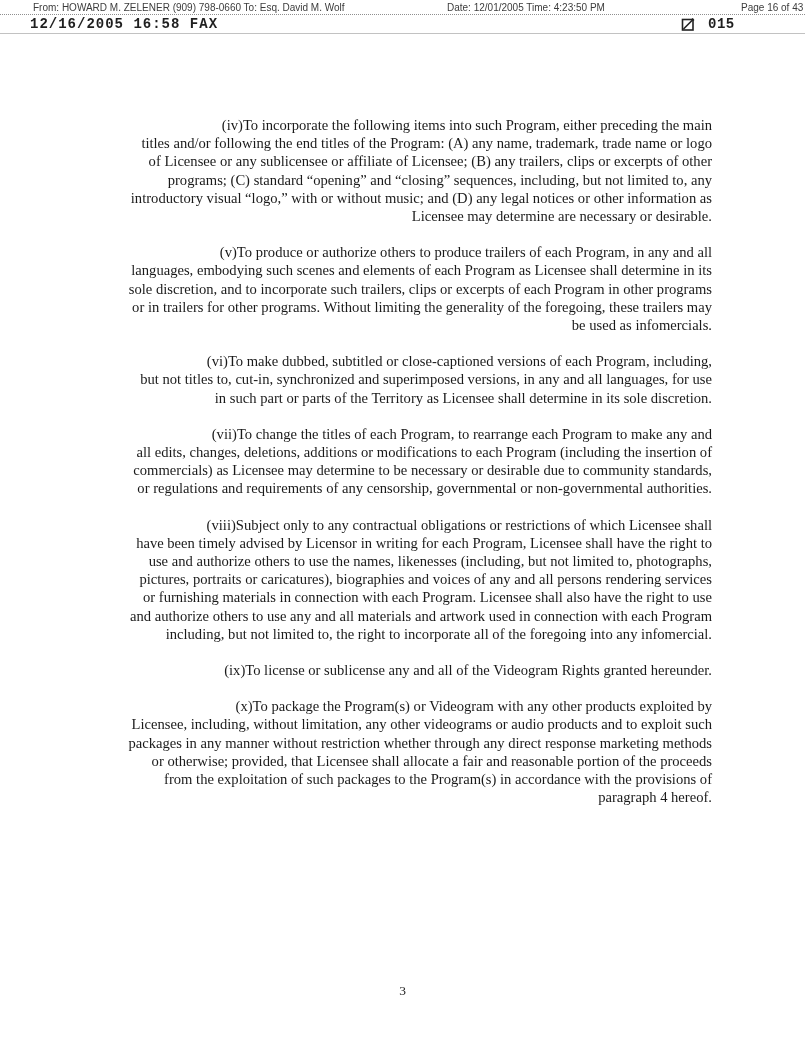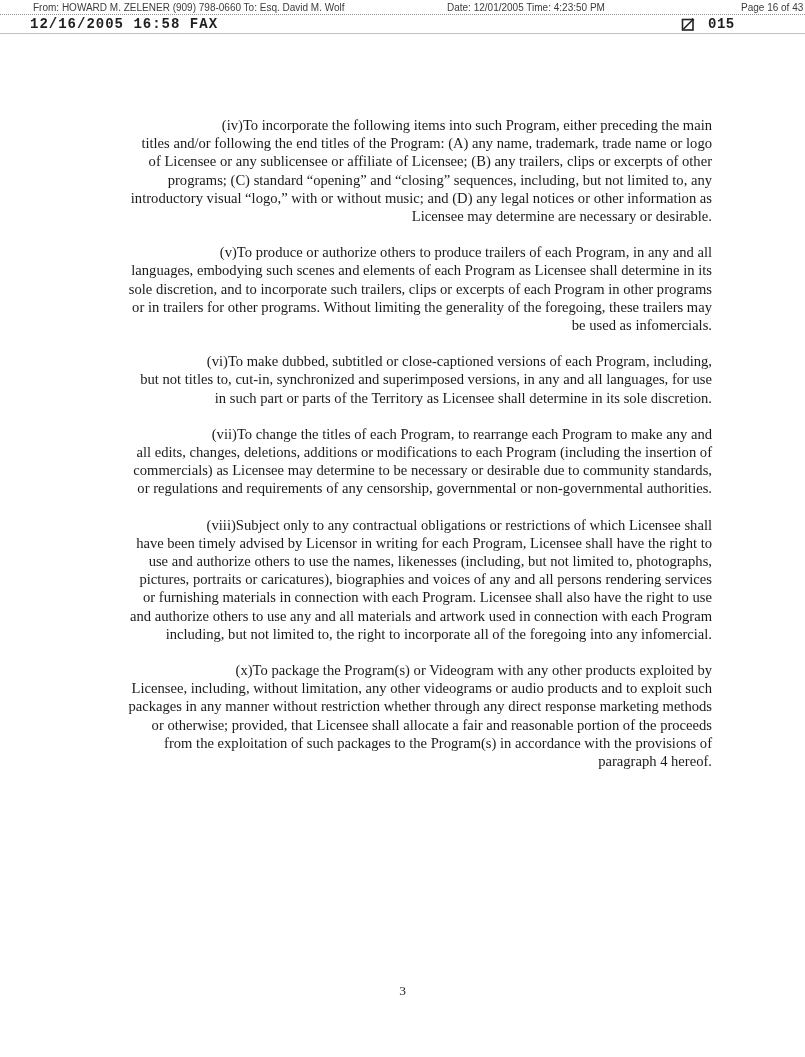--- a/index.html
+++ b/index.html
@@ -131,18 +131,19 @@
   </div>
 
   <div class="solid-rule"></div>
 
   <div class="body-col">
     <p class="para"><span class="pnum">(iv)</span><span>To incorporate the following items into such Program, either preceding the main titles and/or following the end titles of the Program: (A) any name, trademark, trade name or logo of Licensee or any sublicensee or affiliate of Licensee; (B) any trailers, clips or excerpts of other programs; (C) standard “opening” and “closing” sequences, including, but not limited to, any introductory visual “logo,” with or without music; and (D) any legal notices or other information as Licensee may determine are necessary or desirable.</span></p>
     <p class="para"><span class="pnum">(v)</span><span>To produce or authorize others to produce trailers of each Program, in any and all languages, embodying such scenes and elements of each Program as Licensee shall determine in its sole discretion, and to incorporate such trailers, clips or excerpts of each Program in other programs or in trailers for other programs.  Without limiting the generality of the foregoing, these trailers may be used as infomercials.</span></p>
     <p class="para"><span class="pnum">(vi)</span><span>To make dubbed, subtitled or close-captioned versions of each Program, including, but not titles to, cut-in, synchronized and superimposed versions, in any and all languages, for use in such part or parts of the Territory as Licensee shall determine in its sole discretion.</span></p>
     <p class="para"><span class="pnum">(vii)</span><span>To change the titles of each Program, to rearrange each Program to make any and all edits, changes, deletions, additions or modifications to each Program (including the insertion of commercials) as Licensee may determine to be necessary or desirable due to community standards, or regulations and requirements of any censorship, governmental or non-governmental authorities.</span></p>
     <p class="para"><span class="pnum">(viii)</span><span>Subject only to any contractual obligations or restrictions of which Licensee shall have been timely advised by Licensor in writing for each Program, Licensee shall have the right to use and authorize others to use the names, likenesses (including, but not limited to, photographs, pictures, portraits or caricatures), biographies and voices of any and all persons rendering services or furnishing materials in connection with each Program.  Licensee shall also have the right to use and authorize others to use any and all materials and artwork used in connection with each Program including, but not limited to, the right to incorporate all of the foregoing into any infomercial.</span></p>
+    <p class="para"><span class="pnum">(ix)</span><span>To license or sublicense any and all of the Videogram Rights granted hereunder.</span></p>
     <p class="para"><span class="pnum">(x)</span><span>To package the Program(s) or Videogram with any other products exploited by Licensee, including, without limitation, any other videograms or audio products and to exploit such packages in any manner without restriction whether through any direct response marketing methods or otherwise; provided, that Licensee shall allocate a fair and reasonable portion of the proceeds from the exploitation of such packages to the Program(s) in accordance with the provisions of paragraph 4 hereof.</span></p>
   </div>
 
   <div class="page-num">3</div>
 
 </div>
 
 </body></html>

